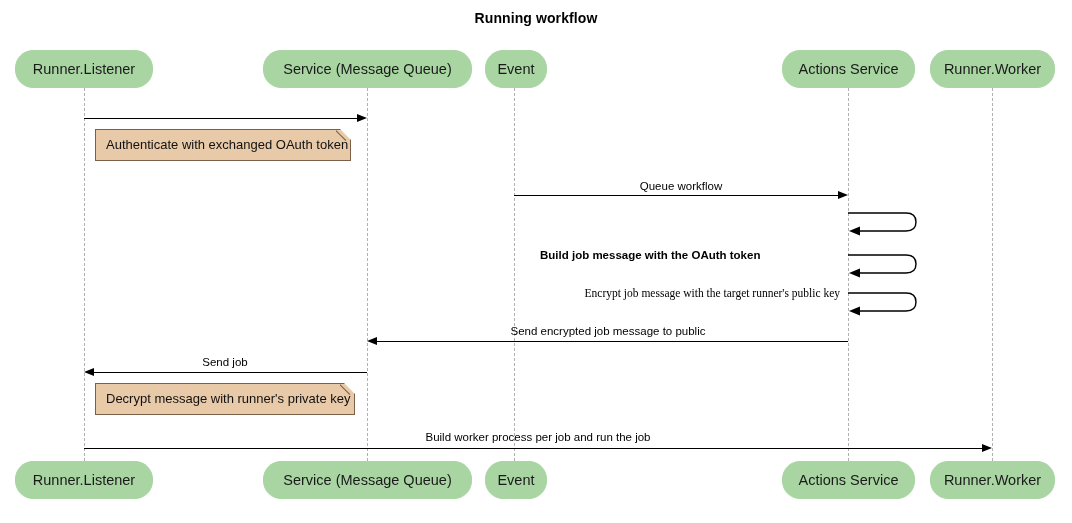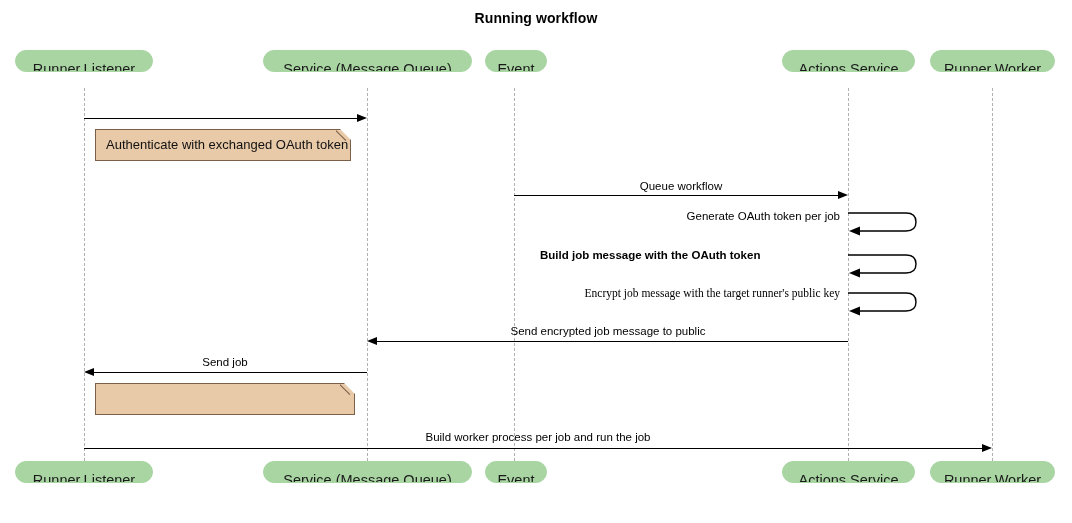--- a/index.html
+++ b/index.html
@@ -27,21 +27,21 @@
     font-weight: bold;
     color: #000000;
     letter-spacing: 0.1px;
   }
   .participant {
     position: absolute;
     box-sizing: border-box;
     background: #a8d5a2;
     border: 1px solid #a8d5a2;
     border-radius: 18px;
-    height: 22px;
+    height: 38px;
     line-height: 36px;
     text-align: center;
     font-size: 14.5px;
     color: #1a1a1a;
     white-space: nowrap;
     overflow: hidden;
   }
   .lifeline {
     position: absolute;
     width: 0;
@@ -144,21 +144,20 @@
   <div class="note" style="left:95px; top:129px; width:256px;">
     <span>Authenticate with exchanged OAuth token</span>
     <span class="note-fold"></span>
     <span class="note-fold-line"></span>
   </div>
 
   <div class="msg-label" style="left:581px; top:180px; width:200px;">Queue workflow</div>
   <div class="msg-line" style="left:514px; top:195px; width:324px;"></div>
   <div class="arrow-head arrow-right" style="left:838px; top:190.5px;"></div>
 
-  <div class="msg-label" style="left:540px; top:210px; width:300px; text-align:right;">Generate OAuth token per job</div>
   <svg class="self-loop" style="left:846px; top:206px;" width="80" height="34" viewBox="0 0 80 34">
     <path d="M 2 7 L 60 7 Q 70 7 70 16 Q 70 25 60 25 L 12 25" fill="none" stroke="#000000" stroke-width="1.4"></path>
     <polygon points="14,20.5 14,29.5 3,25 " fill="#000000"></polygon>
   </svg>
 
   <div class="msg-label" style="left:540px; top:249px; width:300px; text-align:left;font-weight:bold;">Build job message with the OAuth token</div>
   <svg class="self-loop" style="left:846px; top:248px;" width="80" height="34" viewBox="0 0 80 34">
     <path d="M 2 7 L 60 7 Q 70 7 70 16 Q 70 25 60 25 L 12 25" fill="none" stroke="#000000" stroke-width="1.4"></path>
     <polygon points="14,20.5 14,29.5 3,25 " fill="#000000"></polygon>
   </svg>
@@ -171,20 +170,21 @@
 
   <div class="msg-label" style="left:458px; top:325px; width:300px;">Send encrypted job message to public</div>
   <div class="msg-line" style="left:377px; top:341px; width:471px;"></div>
   <div class="arrow-head arrow-left" style="left:367px; top:336.5px;"></div>
 
   <div class="msg-label" style="left:125px; top:356px; width:200px;">Send job</div>
   <div class="msg-line" style="left:94px; top:372px; width:273px;"></div>
   <div class="arrow-head arrow-left" style="left:84px; top:367.5px;"></div>
 
   <div class="note" style="left:95px; top:383px; width:260px;">
+    <span>Decrypt message with runner's private key</span>
     <span class="note-fold"></span>
     <span class="note-fold-line"></span>
   </div>
 
   <div class="msg-label" style="left:388px; top:431px; width:300px;">Build worker process per job and run the job</div>
   <div class="msg-line" style="left:84px; top:448px; width:898px;"></div>
   <div class="arrow-head arrow-right" style="left:982px; top:443.5px;"></div>
 
   <div class="participant" style="left:15px; top:461px; width:138px;">Runner.Listener</div>
   <div class="participant" style="left:263px; top:461px; width:209px;">Service (Message Queue)</div>

